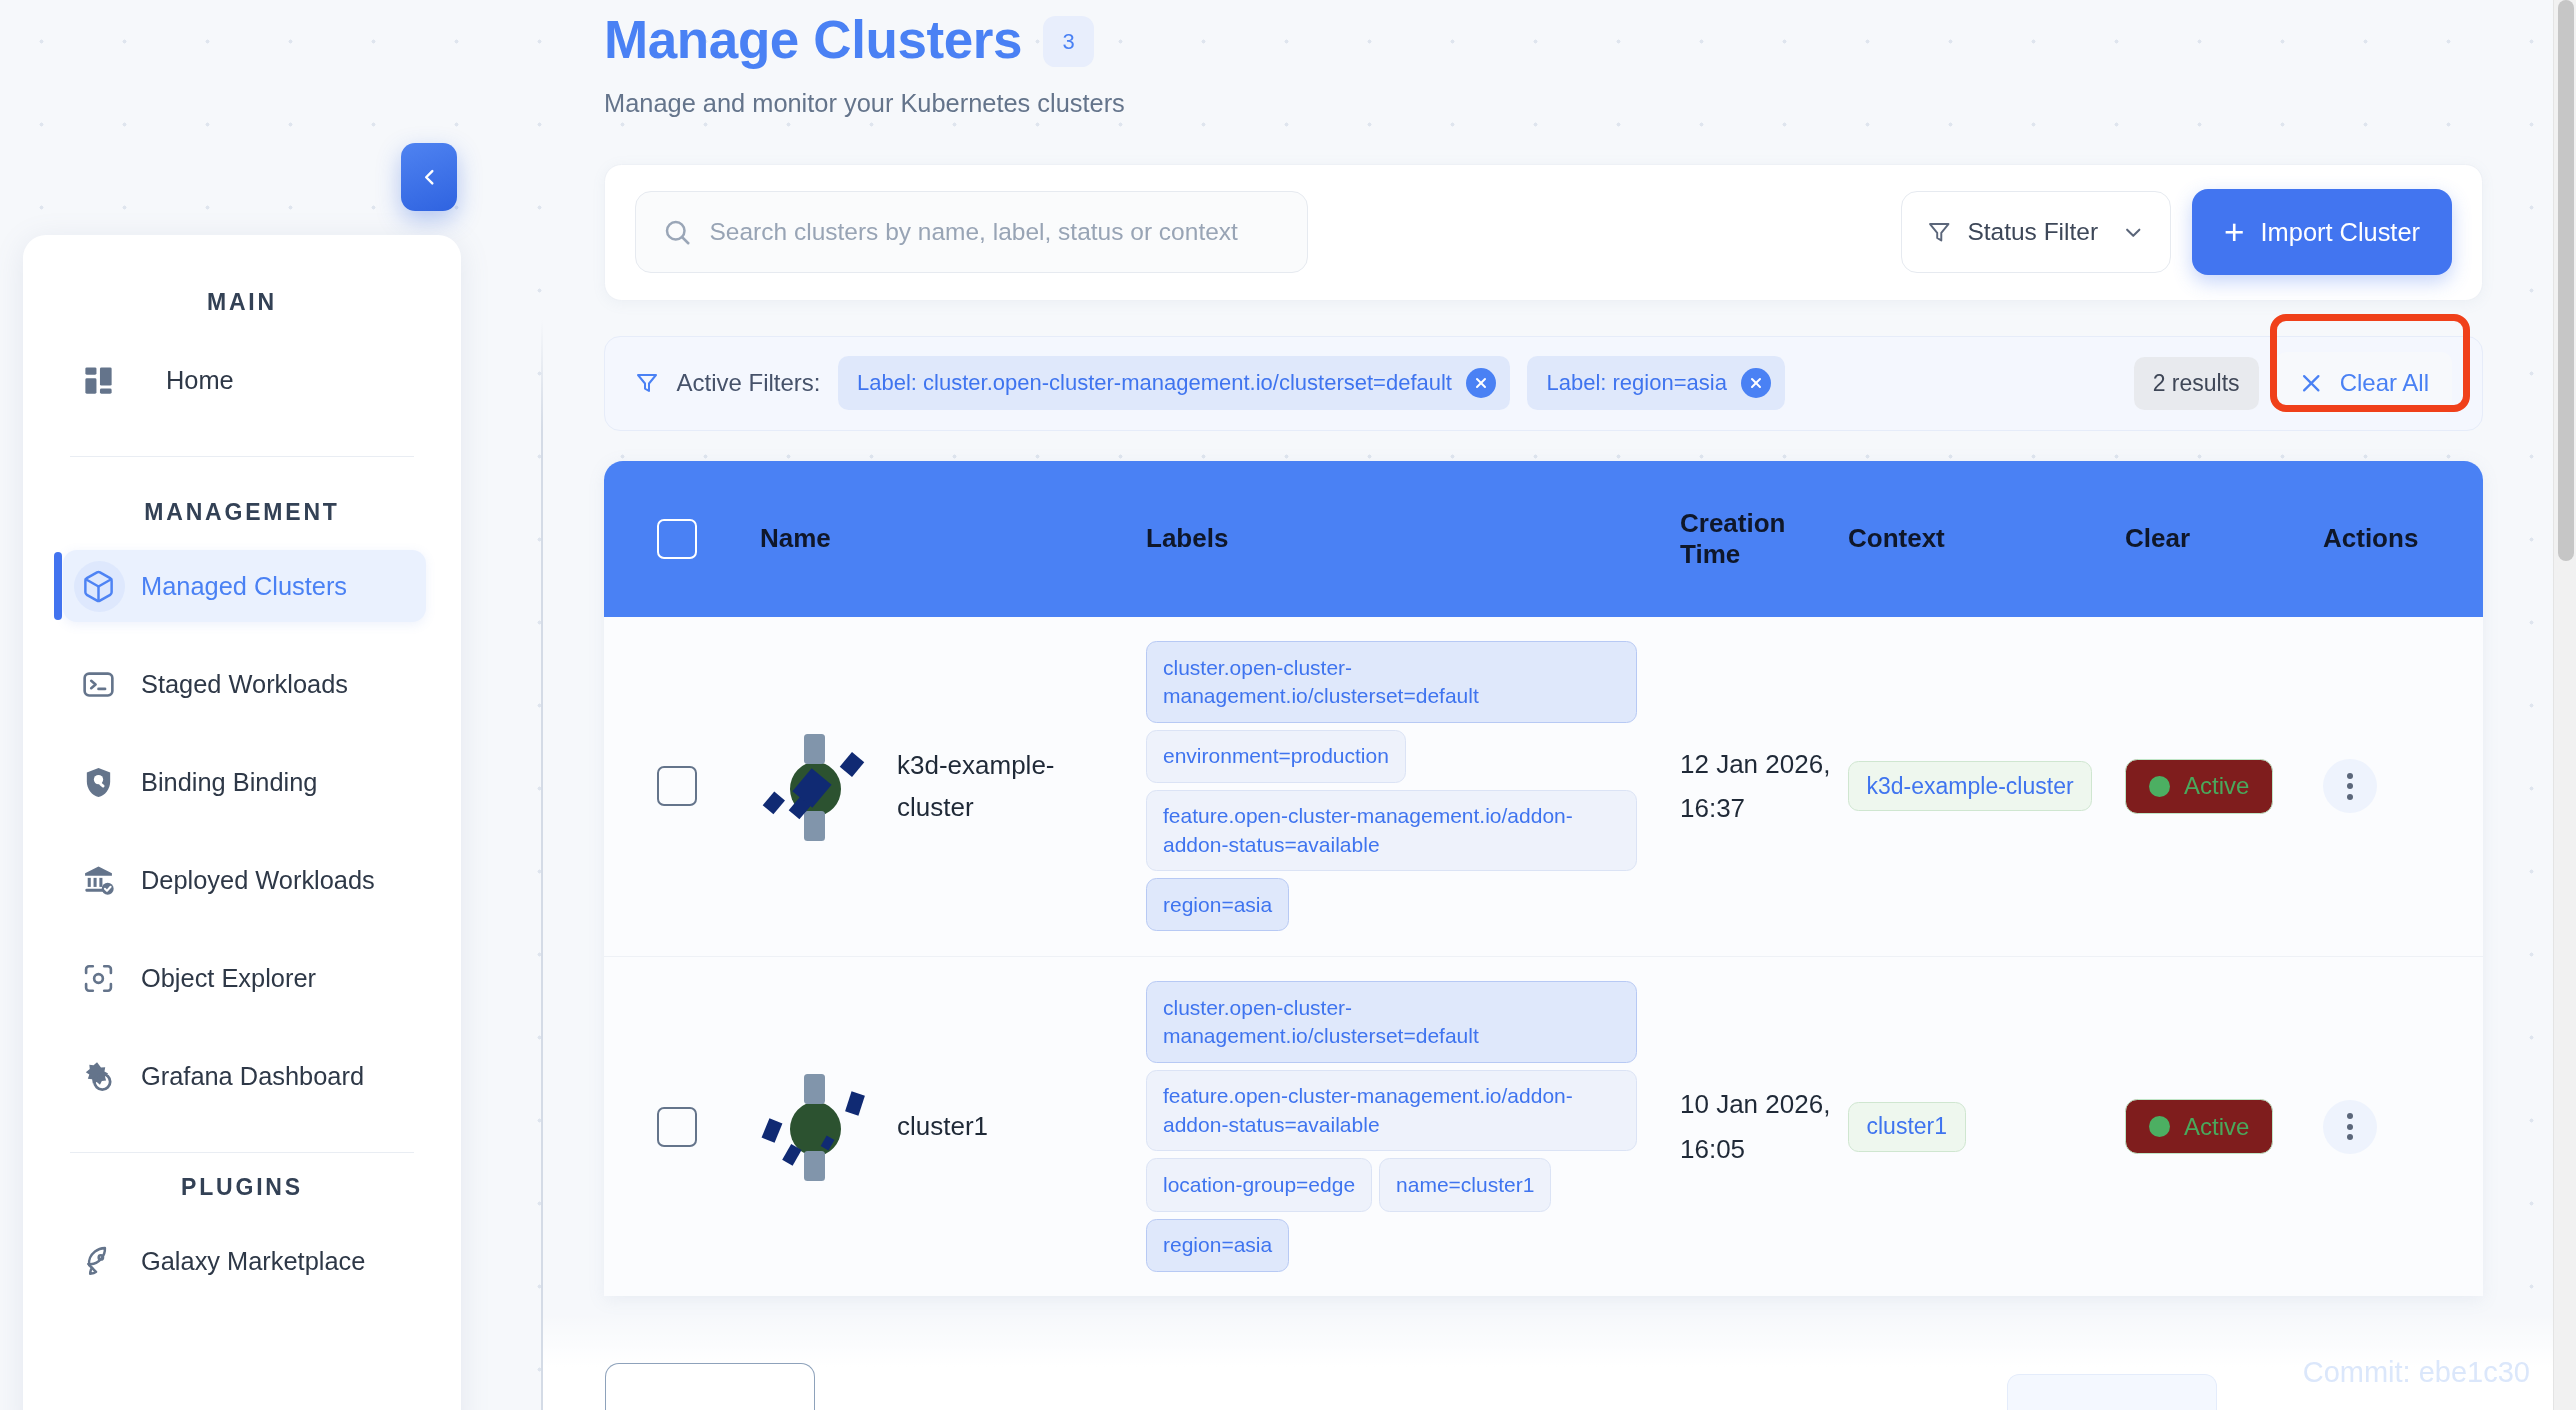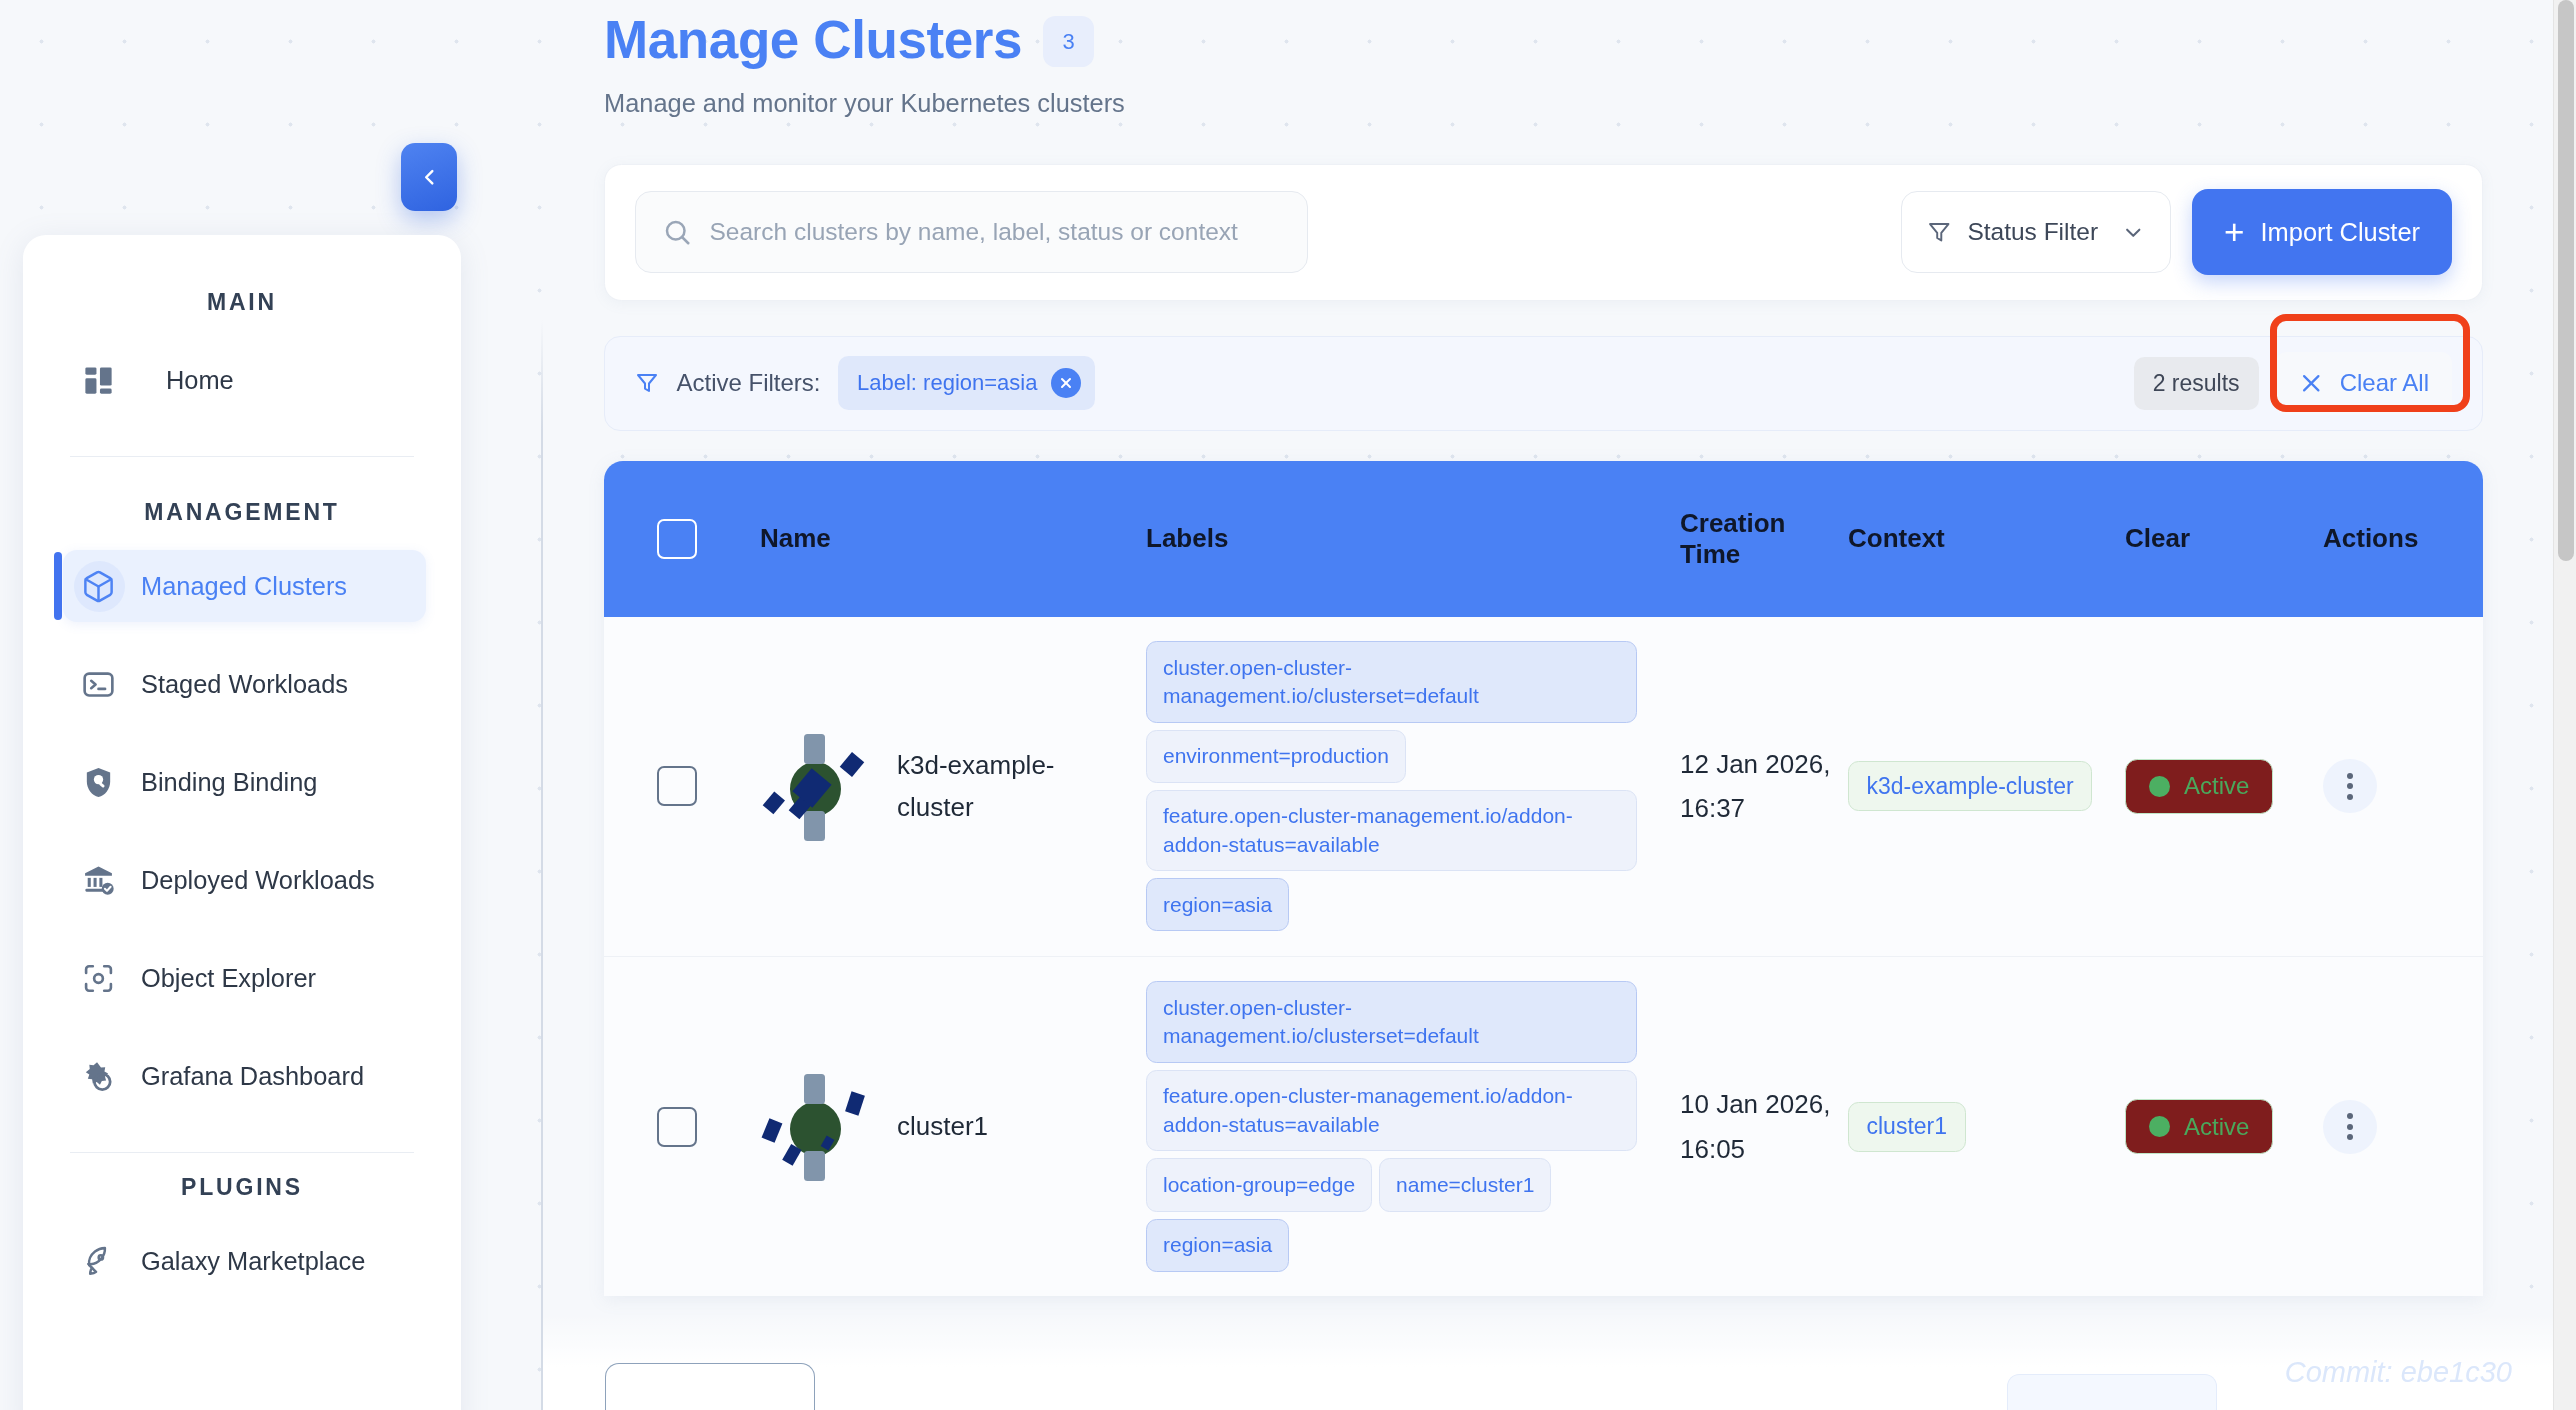--- a/index.html
+++ b/index.html
@@ -280,22 +280,22 @@
     position: absolute; top: 0; left: 0; width: 210px; height: 53px;
     border: 1.8px solid #8ea2bb; border-radius: 14px 14px 0 0; border-bottom: none;
     background: #ffffff;
   }
   .ghost-box2 {
     position: absolute; top: 10.5px; left: 1402px; width: 210px; height: 46px;
     border: 1.8px solid #e4ecfb; border-radius: 12.3px 12.3px 0 0; border-bottom: none;
     background: #f4f8ff;
   }
   .commit-text {
-    position: absolute; right: 64px; top: 1356px;
-    font-size: 29px; color: #dbe7fb; white-space: nowrap; font-style: italic;
+    position: absolute; right: 46px; top: 1356px;
+    font-size: 29px; color: #dbe7fb; white-space: nowrap;
   }
   .white-fade {
     position: absolute; left: 543px; top: 1314px; width: 2010px; height: 96px;
     background: linear-gradient(to bottom, rgba(255,255,255,0), #ffffff 55%);
     pointer-events: none;
   }
 </style>
 </head>
 <body>
 
@@ -453,20 +453,29 @@
         <span>Import Cluster</span>
       </button>
     </div>
 
     <div class="filters-bar">
       <svg class="af-icon" viewBox="0 0 24 24" fill="none" stroke="currentColor" stroke-width="2" stroke-linecap="round" stroke-linejoin="round">
         <polygon points="3 4 21 4 14 12.5 14 20 10 17.6 10 12.5"></polygon>
       </svg>
       <span class="af-label">Active Filters:</span>
 
+      <div class="chip">
+        <span>Label: cluster.open-cluster-management.io/clusterset=default</span>
+        <span class="x">
+          <svg viewBox="0 0 24 24" fill="none" stroke="#ffffff" stroke-width="3" stroke-linecap="round">
+            <line x1="6" y1="6" x2="18" y2="18"></line>
+              <line x1="18" y1="6" x2="6" y2="18"></line>
+          </svg>
+        </span>
+      </div>
 
       <div class="chip">
         <span>Label: region=asia</span>
         <span class="x">
           <svg viewBox="0 0 24 24" fill="none" stroke="#ffffff" stroke-width="3" stroke-linecap="round">
             <line x1="6" y1="6" x2="18" y2="18"></line>
               <line x1="18" y1="6" x2="6" y2="18"></line>
           </svg>
         </span>
       </div>

